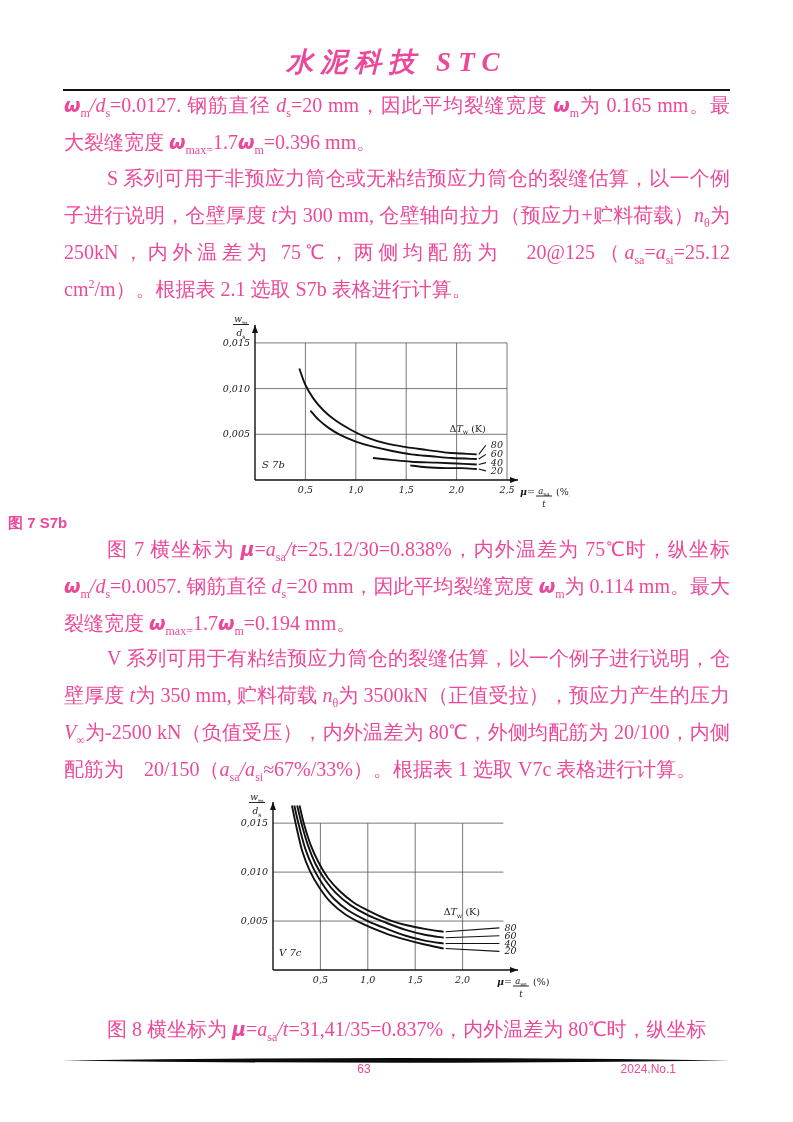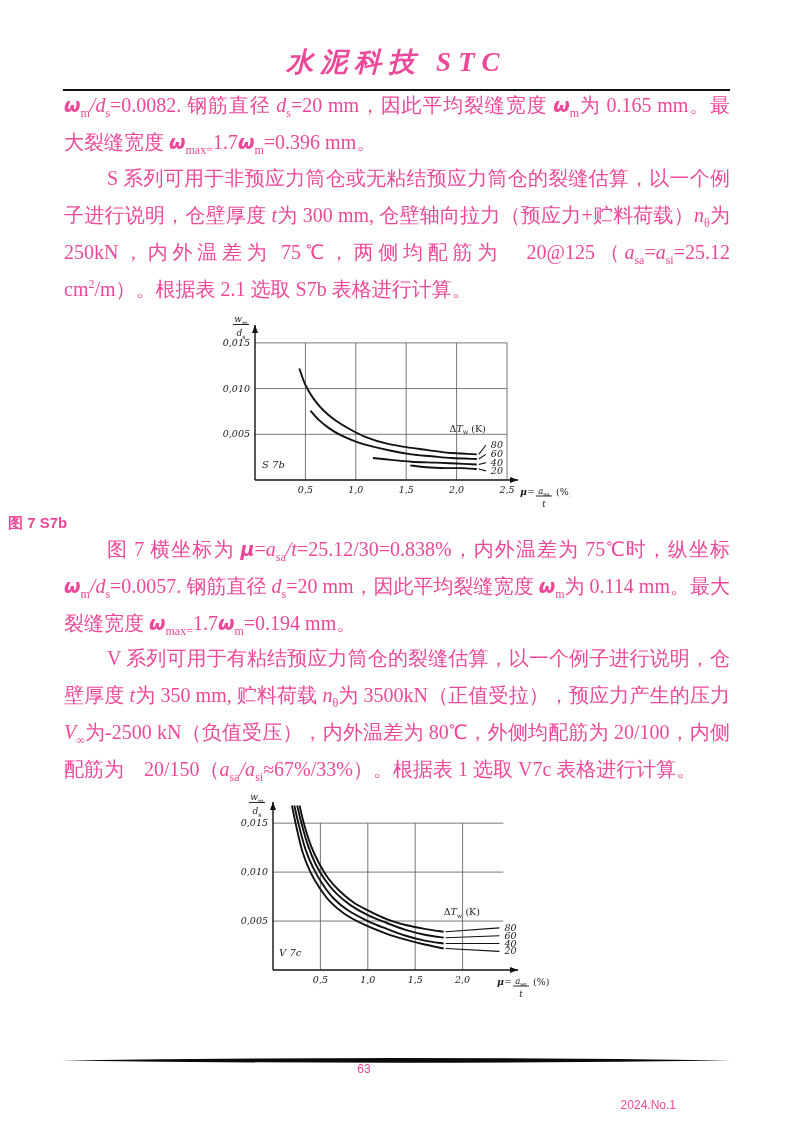--- a/index.html
+++ b/index.html
@@ -16,31 +16,31 @@
   .bit{font-style:italic;font-weight:bold;font-family:"DejaVu Sans",sans-serif;font-size:95%;}
   .figure{position:absolute;}
   .figure svg{display:block;}
   .figure text{font-family:"DejaVu Serif",serif;fill:#1a1a1a;}
   .caption{position:absolute;left:0;width:100%;margin:8px;text-align:left;
         font-size:15px;font-weight:bold;font-family:"Liberation Sans",sans-serif;}
   .footer-rule{position:absolute;left:62px;top:1051px;}
   .page-number{position:absolute;top:1062px;left:344px;width:40px;text-align:center;
         font-size:12px;font-family:"Liberation Sans",sans-serif;}
   .issue-label{position:absolute;top:1062px;left:586px;width:90px;text-align:right;
-        font-size:12px;font-family:"Liberation Sans",sans-serif;margin-top:36px;}
+        font-size:12px;font-family:"Liberation Sans",sans-serif;}
 </style>
 </head>
 <body>
 
 <div class="page">
 
   <div class="journal-title">水泥科技 STC</div>
   <div class="header-rule"></div>
 
-  <p class="para" style="top:87px;"><span class="bit">ω</span><sub>m</sub><span class="it">/d</span><sub>s</sub><span>=0.0082.  钢筋直径 </span><span class="it">d</span><sub>s</sub><span>=20 mm，因此平均裂缝宽度 </span><span class="bit">ω</span><sub>m</sub><span>为 0.165 mm。最大裂缝宽度 </span><span class="bit">ω</span><sub>max=</sub><span>1.7</span><span class="bit">ω</span><sub>m</sub><span>=0.396 mm。</span></p>
+  <p class="para" style="top:87px;"><span class="bit">ω</span><sub>m</sub><span class="it">/d</span><sub>s</sub><span>=0.0127.  钢筋直径 </span><span class="it">d</span><sub>s</sub><span>=20 mm，因此平均裂缝宽度 </span><span class="bit">ω</span><sub>m</sub><span>为 0.165 mm。最大裂缝宽度 </span><span class="bit">ω</span><sub>max=</sub><span>1.7</span><span class="bit">ω</span><sub>m</sub><span>=0.396 mm。</span></p>
   <p class="para ind" style="top:160px;"><span>S 系列可用于非预应力筒仓或无粘结预应力筒仓的裂缝估算，以一个例子进行说明，仓壁厚度 </span><span class="it">t</span><span>为 300 mm, 仓壁轴向拉力（预应力+贮料荷载）</span><span class="it">n</span><sub>θ</sub><span>为 250kN，内外温差为 75℃，两侧均配筋为　20@125（</span><span class="it">a</span><sub>sa</sub><span>=</span><span class="it">a</span><sub>si</sub><span>=25.12 cm</span><sup>2</sup><span>/m）。根据表 2.1 选取 S7b 表格进行计算。</span></p>
 
   <div class="figure" style="left:220px;top:312px;">
     <svg id="svg-s7b" width="350" height="196" viewBox="0 0 350 196">
         <line x1="85.4" y1="168" x2="85.4" y2="30.900000000000006" stroke="#555555" stroke-width="0.8"></line>
         <line x1="135.8" y1="168" x2="135.8" y2="30.900000000000006" stroke="#555555" stroke-width="0.8"></line>
         <line x1="186.2" y1="168" x2="186.2" y2="30.900000000000006" stroke="#555555" stroke-width="0.8"></line>
         <line x1="236.6" y1="168" x2="236.6" y2="30.900000000000006" stroke="#555555" stroke-width="0.8"></line>
         <line x1="287" y1="168" x2="287" y2="30.900000000000006" stroke="#555555" stroke-width="0.8"></line>
         <line x1="35" y1="122.3" x2="287" y2="122.3" stroke="#555555" stroke-width="0.8"></line>
@@ -125,20 +125,21 @@
         <line x1="14" y1="12.5" x2="30" y2="12.5" stroke="#111111" stroke-width="0.9"></line>
         <text x="22" y="24" font-size="9" text-anchor="middle"><tspan font-style="italic">d</tspan><tspan dy="2.5" font-size="6.12">s</tspan></text>
         <text x="262" y="195" font-size="9.5"><tspan font-style="italic" font-weight="bold">μ</tspan><tspan>=</tspan></text>
         <text x="286" y="193.5" font-size="8.5" text-anchor="middle"><tspan font-style="italic">a</tspan><tspan dy="2.5" font-size="5.78">se</tspan></text>
         <line x1="278" y1="196" x2="294" y2="196" stroke="#111111" stroke-width="0.9"></line>
         <text x="286" y="207" font-size="8.5" text-anchor="middle"><tspan font-style="italic">t</tspan></text>
         <text x="298" y="195" font-size="9.5"><tspan>(%)</tspan></text>
       </svg>
   </div>
 
+  <p class="para ind" style="top:1011px;"><span>图 8 横坐标为 </span><span class="bit">μ</span><span>=</span><span class="it">a</span><sub>sa</sub><span class="it">/t</span><span>=31,41/35=0.837%，内外温差为 80℃时，纵坐标</span></p>
 
   <div class="footer-rule">
     <svg width="668" height="8" viewBox="0 0 668 8">
       <path d="M0,3.4 Q334,-1.2 668,3.4 Q334,8.2 0,3.4 Z" fill="#0a0a0a"></path>
     </svg>
   </div>
   <div class="page-number">63</div>
   <div class="issue-label">2024.No.1</div>
 
 </div>

